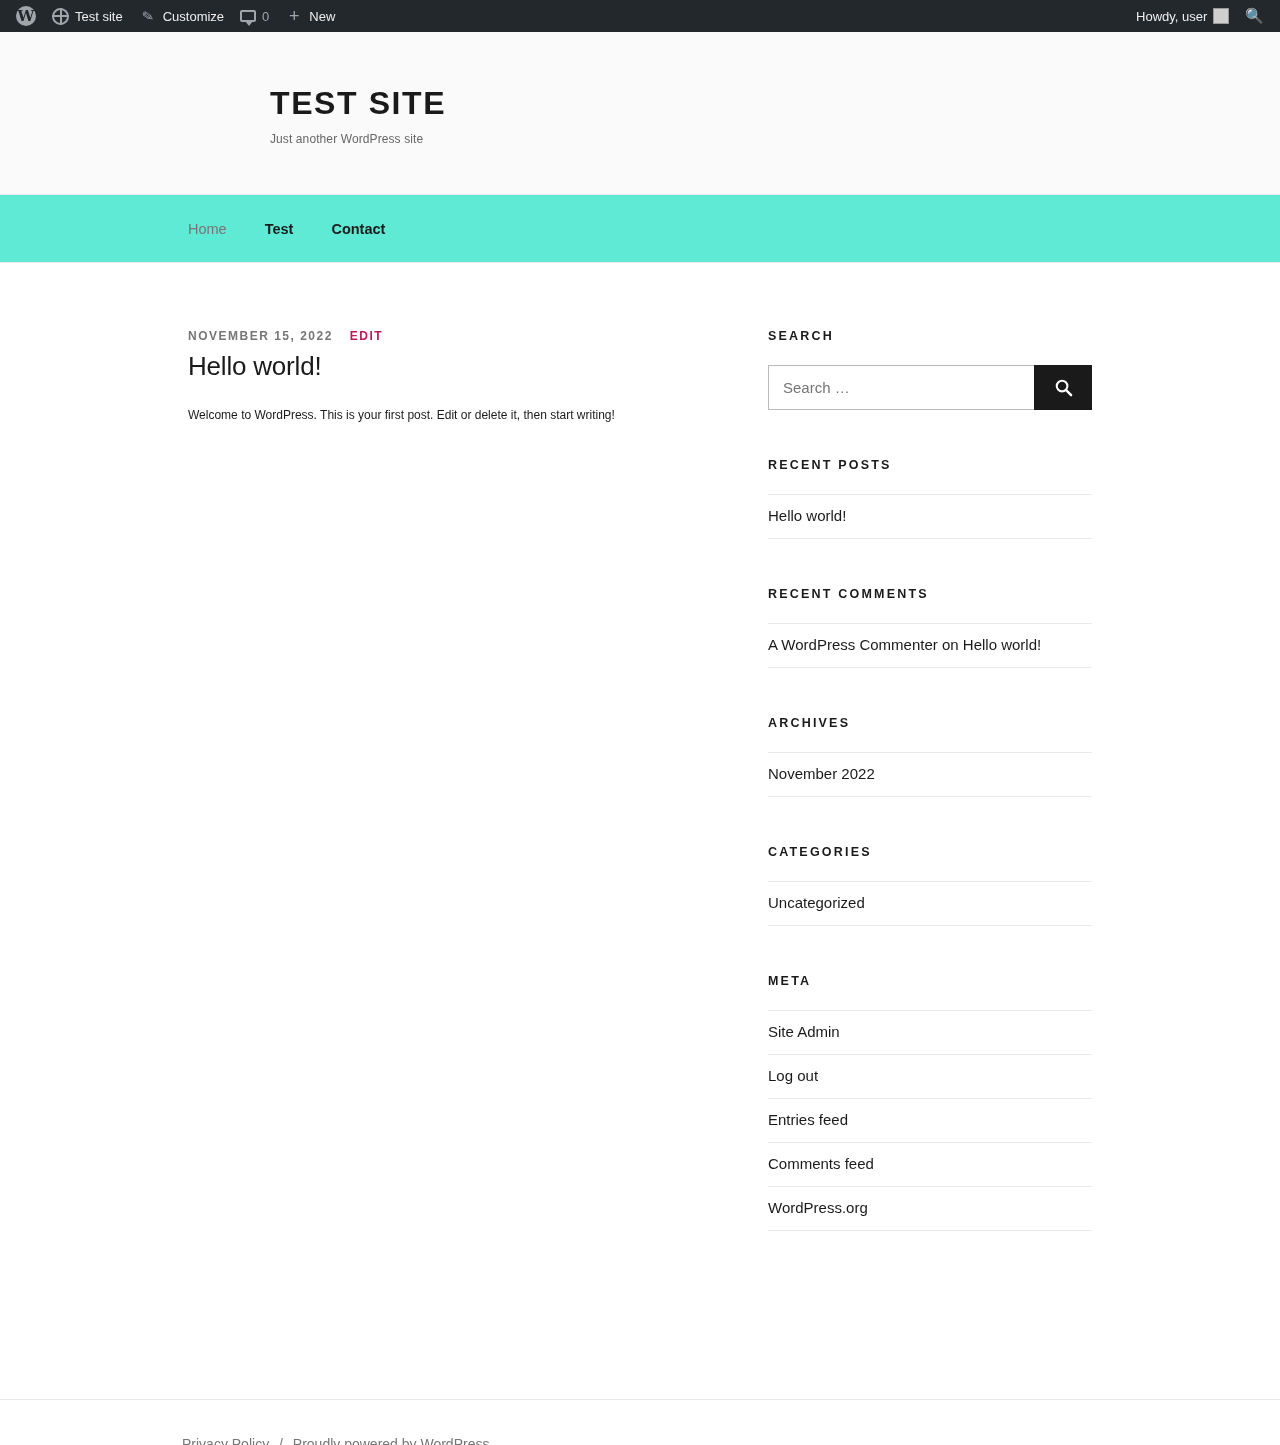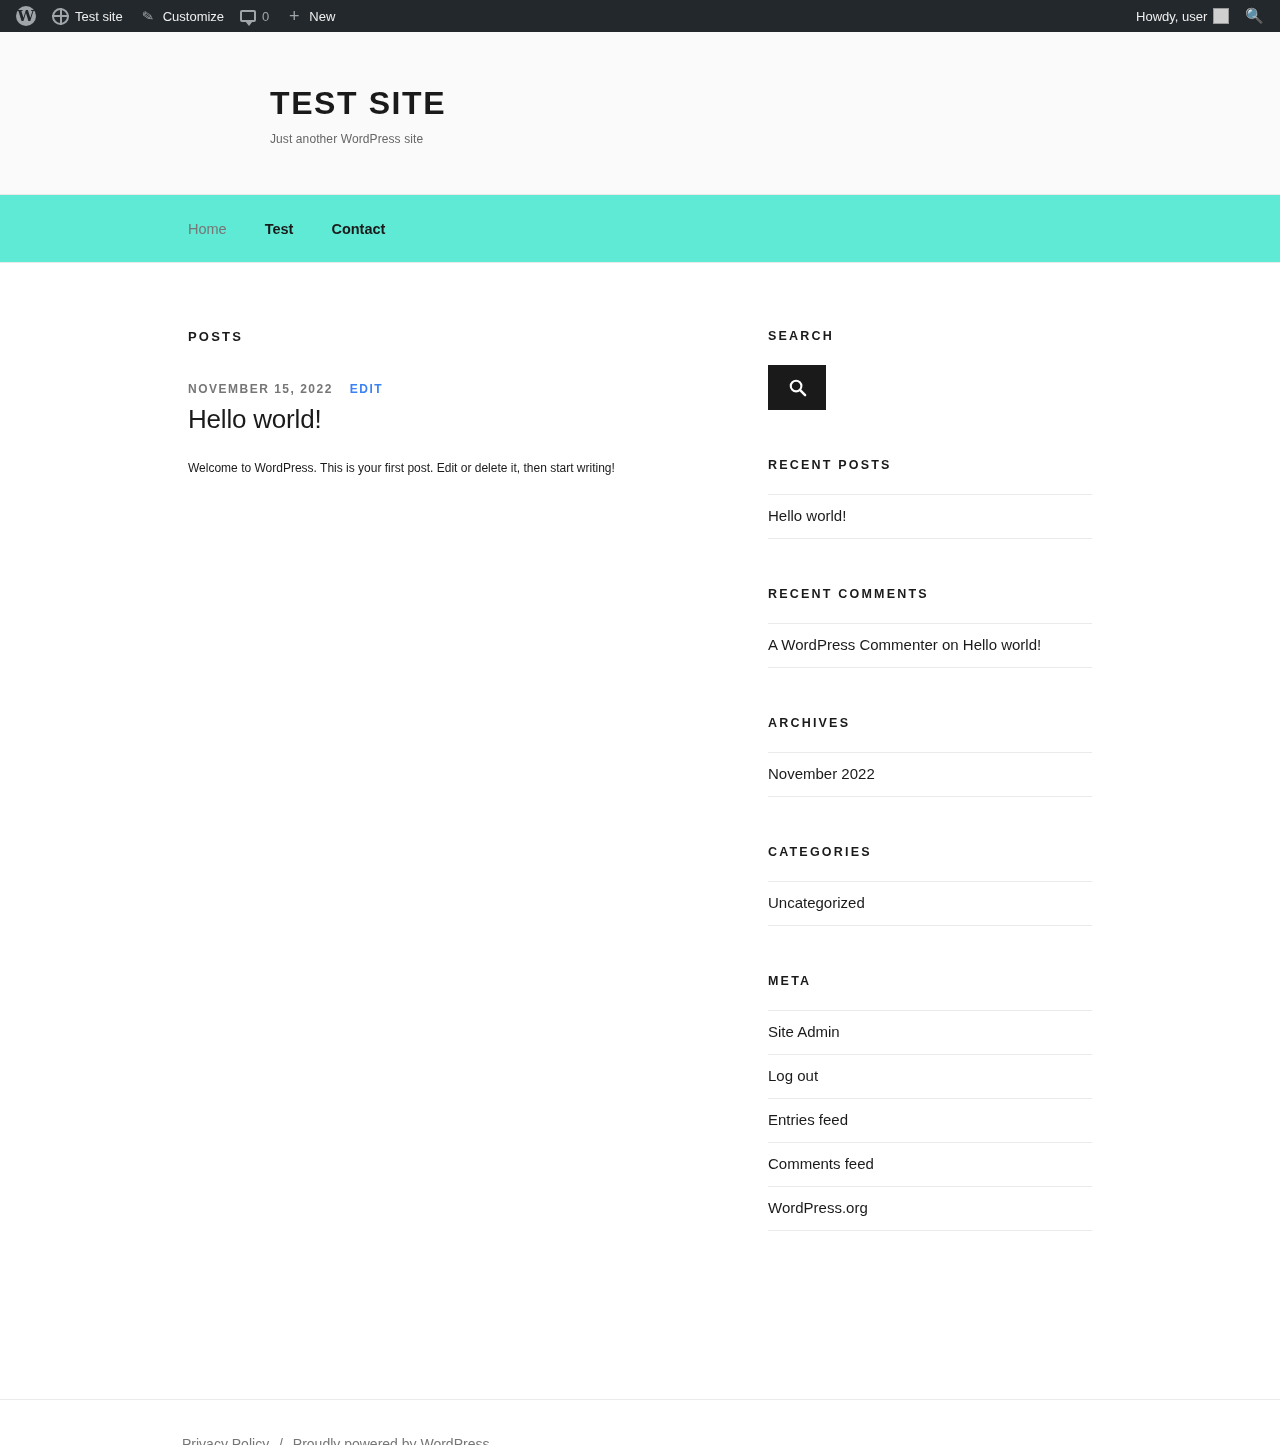--- a/index.html
+++ b/index.html
@@ -156,21 +156,21 @@
     color: #1a1a1a;
   }
   .entry-meta {
     font-size: 12px;
     letter-spacing: 1.5px;
     text-transform: uppercase;
     font-weight: bold;
     margin-bottom: 8px;
   }
   .entry-meta a { color: #767676; text-decoration: none; }
-  .entry-meta .edit-link { color: #3b82f6; margin-left: 12px; }
+  .entry-meta .edit-link { color: #be185d; margin-left: 12px; }
   .entry-title {
     font-size: 26px;
     font-weight: normal;
     margin: 0 0 24px 0;
     color: #1a1a1a;
     letter-spacing: -0.2px;
   }
   .entry-content p {
     font-size: 12px;
     line-height: 1.65;
@@ -299,41 +299,41 @@
   <ul class="nav-list" id="nav-list">
       <li><a class="nav-link current" href="#">Home</a></li>
       <li><a class="nav-link" href="#">Test</a></li>
       <li><a class="nav-link" href="#">Contact</a></li>
     </ul>
 </nav>
 
 <div class="content-area">
 
   <main class="main-col">
-    <h2 class="posts-label">Posts</h2>
 
     <article>
       <div class="entry-meta">
         <a href="#">NOVEMBER 15, 2022</a>
         <a href="#" class="edit-link">EDIT</a>
       </div>
       <h2 class="entry-title">
         <span>Hello world!</span>
       </h2>
       <div class="entry-content">
         <p>Welcome to WordPress. This is your first post. Edit or delete it, then start writing!</p>
       </div>
     </article>
   </main>
 
   <aside class="sidebar-col">
 
     <section class="widget">
       <h3 class="widget-title">Search</h3>
       <form class="search-form">
+        <input class="search-field" type="text" placeholder="Search …" style="">
         <button class="search-submit" type="submit">
           <svg width="19" height="19" viewBox="0 0 20 20">
             <circle cx="8.5" cy="8.5" r="5.6" fill="none" stroke="#ffffff" stroke-width="2.2"></circle>
             <line x1="12.8" y1="12.8" x2="18" y2="18" stroke="#ffffff" stroke-width="2.6" stroke-linecap="round"></line>
           </svg>
         </button>
       </form>
     </section>
 
     <section class="widget">

